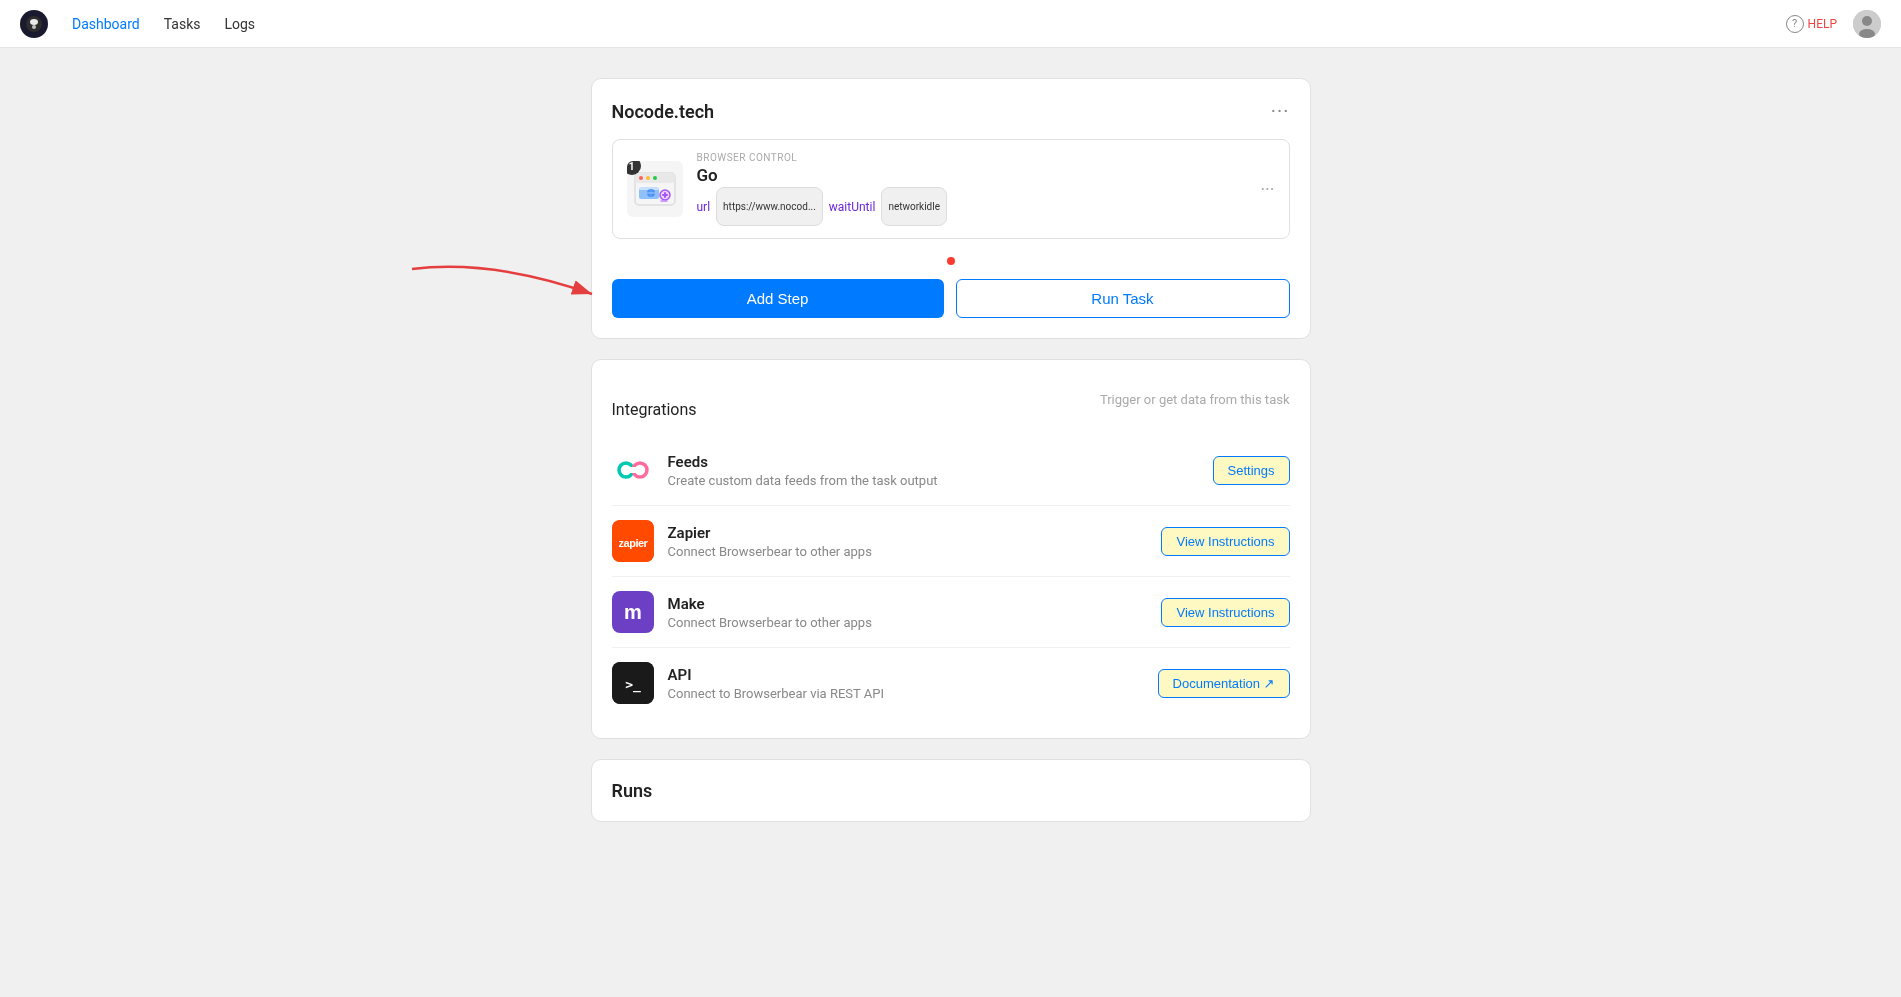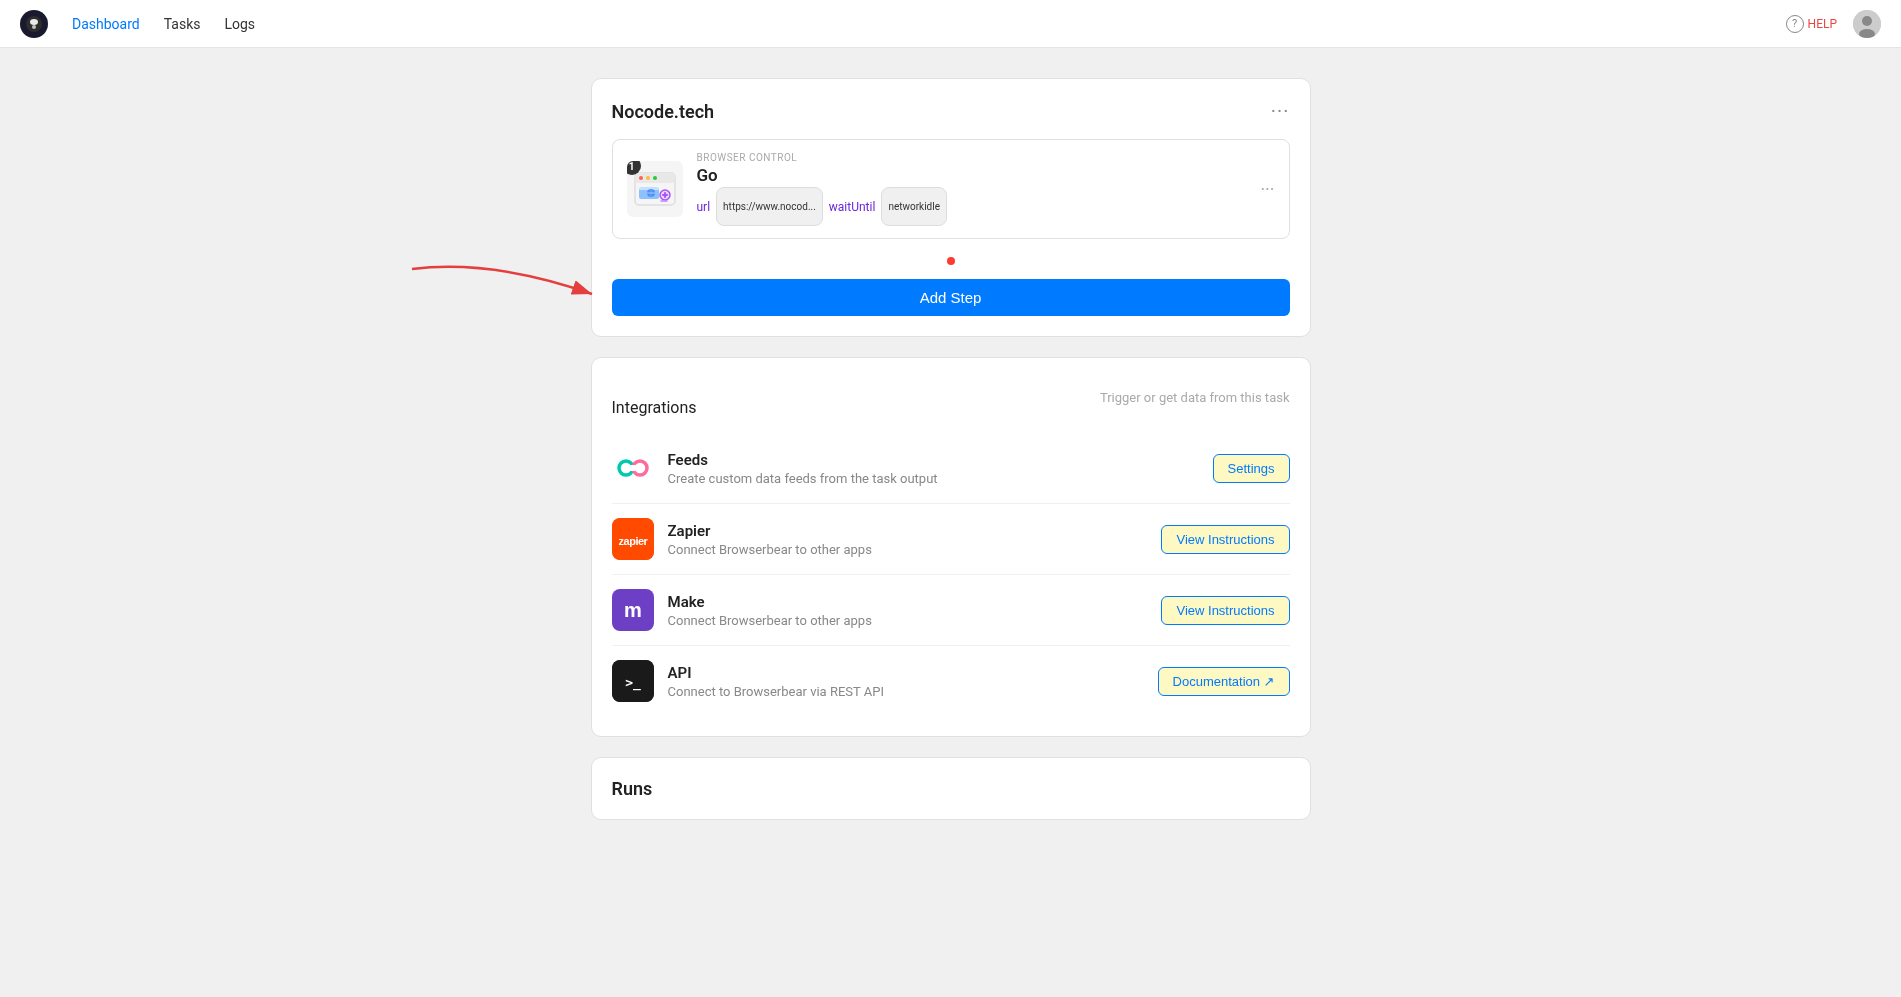--- a/index.html
+++ b/index.html
@@ -421,20 +421,21 @@
         <defs>
           <marker id="arrowhead" markerWidth="8" markerHeight="6" refX="8" refY="3" orient="auto">
             <polygon points="0 0, 8 3, 0 6" fill="#e53e3e"></polygon>
           </marker>
         </defs>
         <path d="M 20 20 Q 100 10 200 45" stroke="#e53e3e" stroke-width="2.5" fill="none" marker-end="url(#arrowhead)"></path>
       </svg>
 
       <div class="buttons-row">
         <button class="btn-add-step">Add Step</button>
+        <button class="btn-run-task">Run Task</button>
       </div>
     </div>
   </div>
 
   <div class="card">
     <div class="integrations-header">
       <span class="integrations-title">Integrations</span>
       <span class="integrations-subtitle">Trigger or get data from this task</span>
     </div>
 

